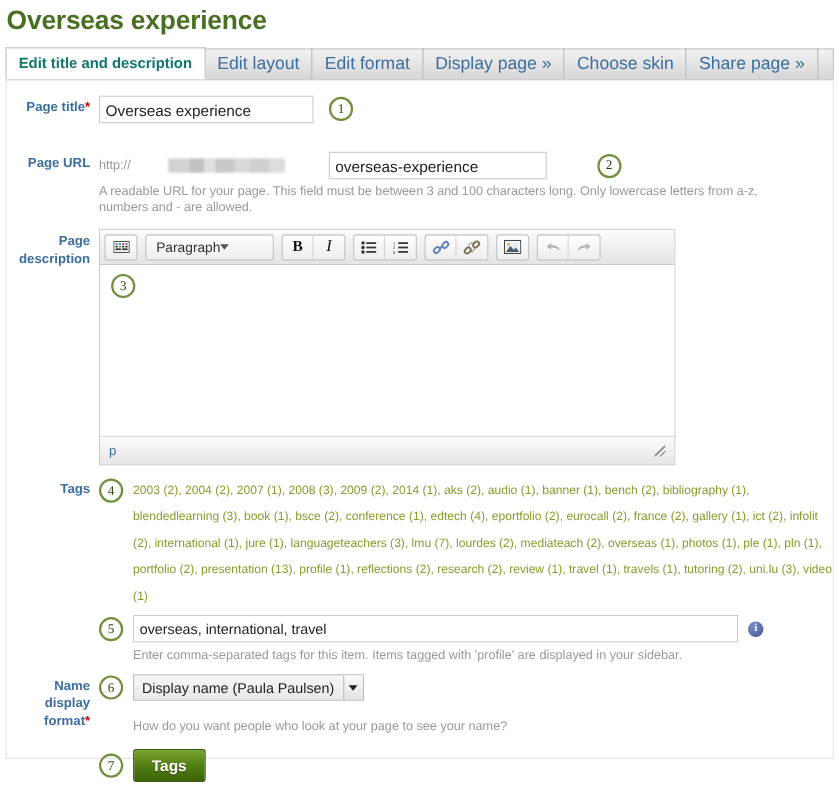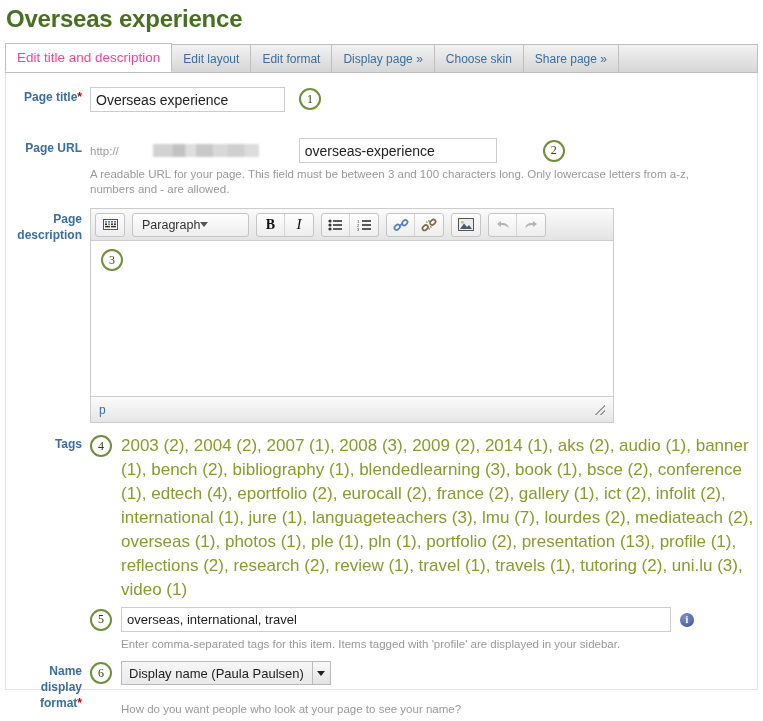--- a/index.html
+++ b/index.html
@@ -32,33 +32,33 @@
     height: 29px;
     margin: 9px 5px 0 5px;
     border-bottom: 1px solid #bfbfbf;
     display: flex;
     align-items: flex-end;
   }
   .tab {
     height: 28px;
     line-height: 28px;
     padding: 0 11px;
-    font-size: 12px;
+    font-size: 16px;
     color: #3b6e9e;
     background: linear-gradient(to bottom, #f2f2f2 0%, #d6d6d6 100%);
     border: 1px solid #bfbfbf;
     border-bottom: none;
     margin-right: -1px;
     box-sizing: border-box;
     white-space: nowrap;
     cursor: pointer;
   }
   .tab.active {
-    color: #ec4899;
-    font-weight: normal;
+    color: #0f766e;
+    font-weight: bold;
     font-size: 13.5px;
     background: #ffffff;
     height: 29px;
     line-height: 28px;
     border-bottom: 1px solid #ffffff;
     position: relative;
     z-index: 2;
   }
   .tab-filler {
     flex: 1;
@@ -250,21 +250,21 @@
   .resize-grip {
     width: 10px; height: 10px;
     background:
       linear-gradient(135deg, transparent 0 45%, #999 45% 55%, transparent 55% 100%),
       linear-gradient(135deg, transparent 0 70%, #999 70% 80%, transparent 80% 100%);
   }
 
   
   #tag-cloud {
     color: #8a9a2b;
-    font-size: 17px;
+    font-size: 11px;
     line-height: 24px;
     max-width: 650px;
   }
   #tag-cloud a {
     color: #8a9a2b;
     text-decoration: none;
     cursor: pointer;
   }
 
   

